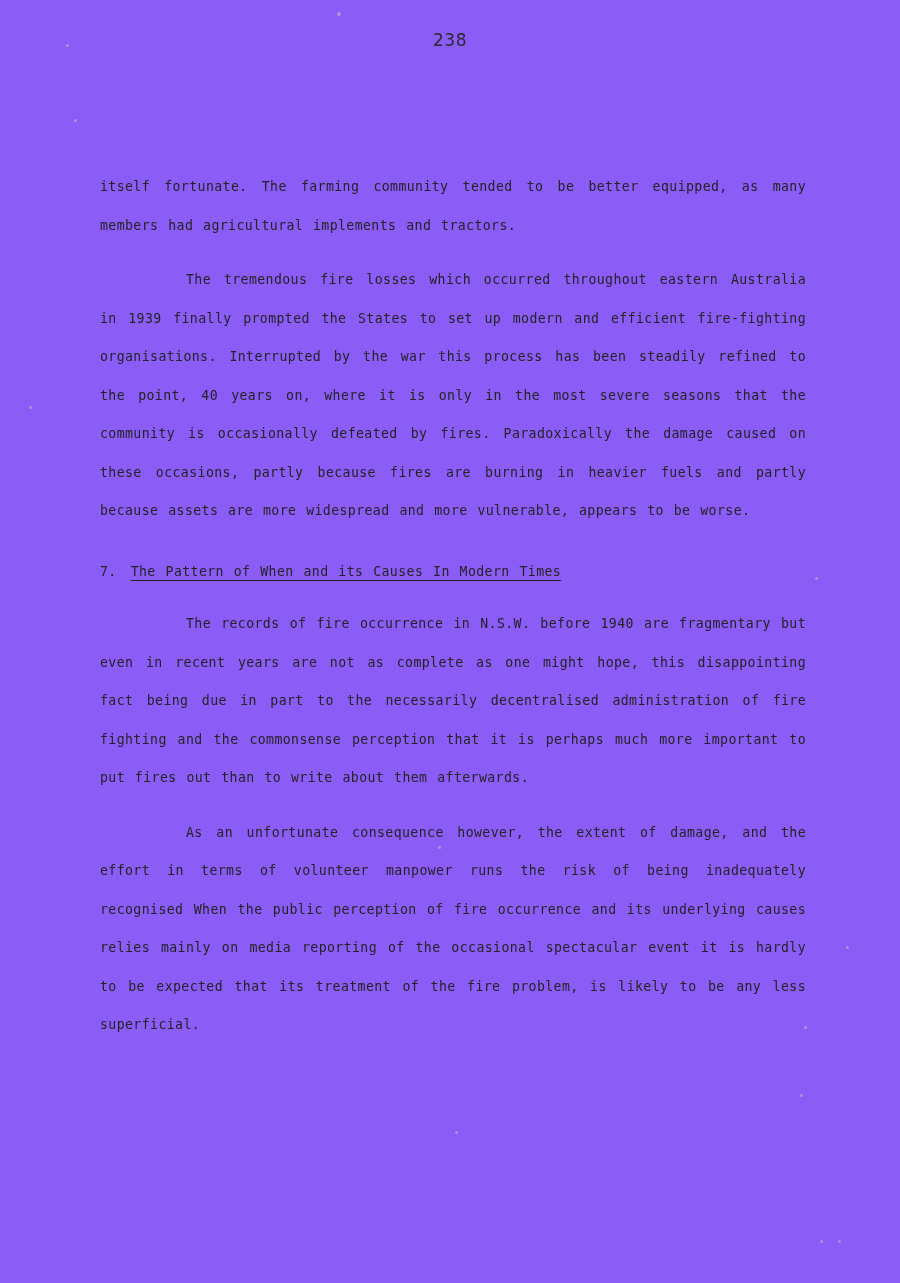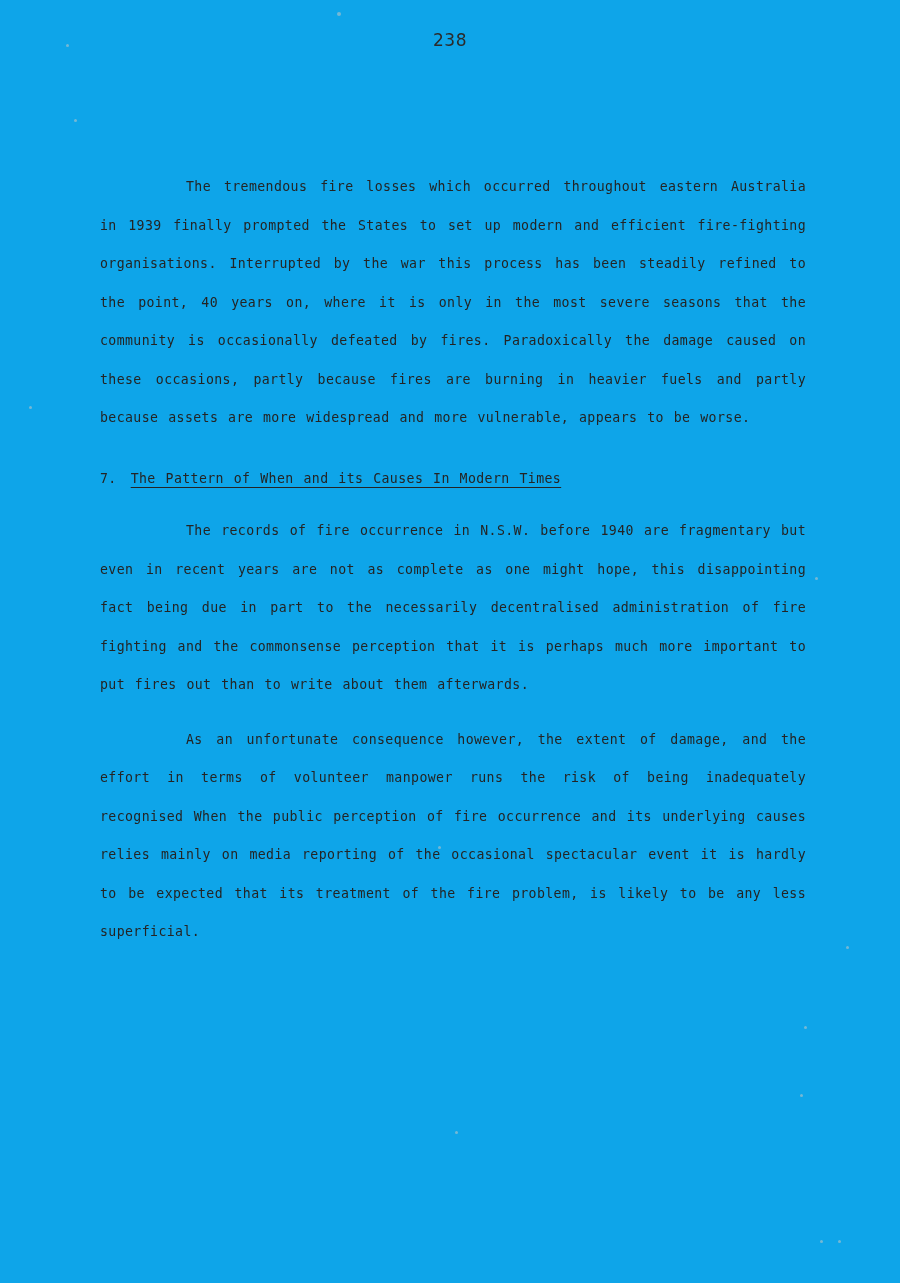--- a/index.html
+++ b/index.html
@@ -11,21 +11,21 @@
     width: 900px;
     height: 1283px;
     position: relative;
     font-family: "DejaVu Sans Mono", monospace;
     color: #1a1a1a;
     overflow: hidden;
   }
   .page {
     position: absolute;
     inset: 0;
-    background: #0ea5e9;
+    background: #8b5cf6;
   }
   .page-number {
     position: absolute;
     top: 30px;
     left: 0;
     width: 900px;
     text-align: center;
     font-family: "DejaVu Sans", sans-serif;
     font-size: 17px;
     letter-spacing: 0.5px;
@@ -81,20 +81,21 @@
 </style>
 </head>
 <body>
 
 <div class="page">
 
   <div class="page-number">238</div>
 
   <div class="body-text">
 
+    <p class="para">itself fortunate. The farming community tended to be better equipped, as many members had agricultural implements and tractors.</p>
 
     <p class="para indent">The tremendous fire losses which occurred throughout eastern Australia in 1939 finally prompted the States to set up modern and efficient fire-fighting organisations. Interrupted by the war this process has been steadily refined to the point, 40 years on, where it is only in the most severe seasons that the community is occasionally defeated by fires. Paradoxically the damage caused on these occasions, partly because fires are burning in heavier fuels and partly because assets are more widespread and more vulnerable, appears to be worse.</p>
 
     <div class="section-heading">
       <span class="sec-num">7.</span>
       <span class="sec-title">The Pattern of When and its Causes In Modern Times</span>
     </div>
 
     <p class="para indent">The records of fire occurrence in N.S.W. before 1940 are fragmentary but even in recent years are not as complete as one might hope, this disappointing fact being due in part to the necessarily decentralised administration of fire fighting and the commonsense perception that it is perhaps much more important to put fires out than to write about them afterwards.</p>
 

